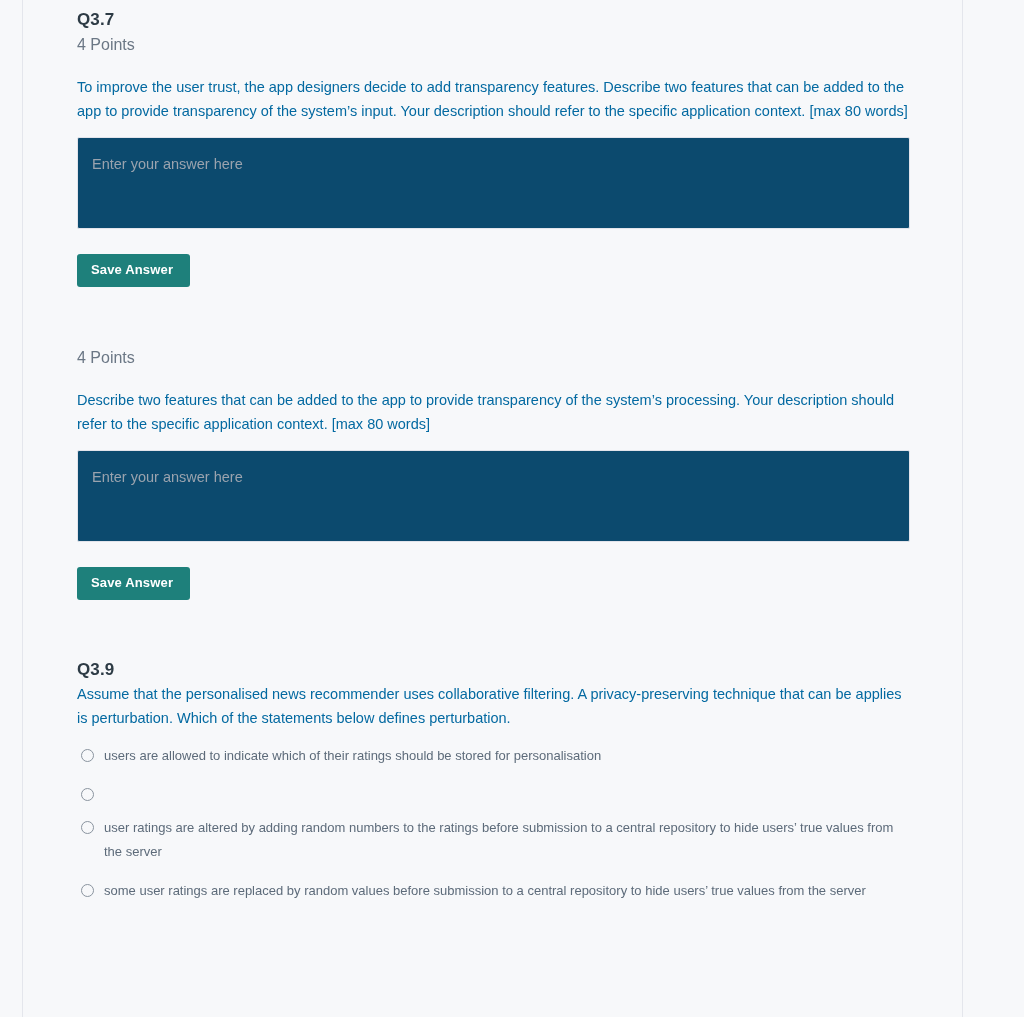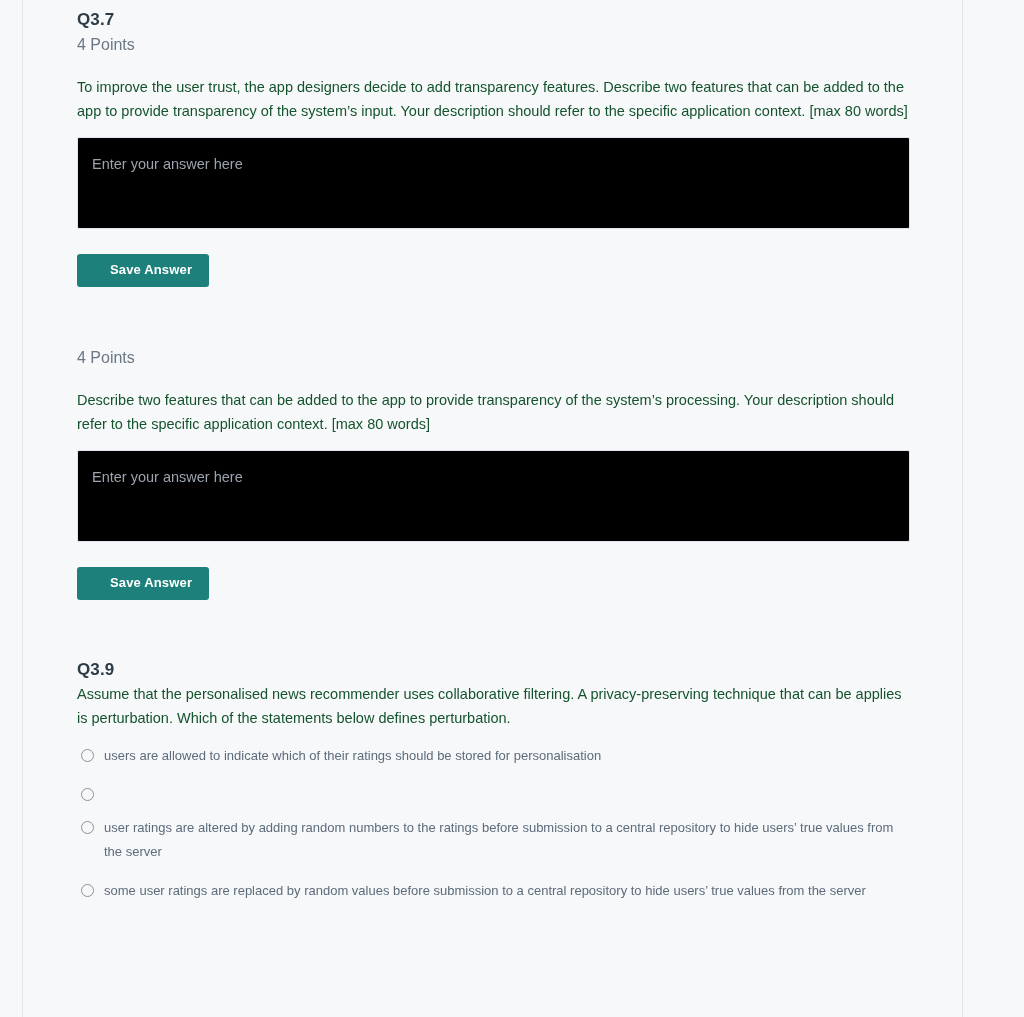--- a/index.html
+++ b/index.html
@@ -53,28 +53,28 @@
   }
   .q-points {
     font-size: 16px;
     color: #6b7785;
     line-height: 25px;
     margin: 0 0 18px 0;
     font-weight: normal;
   }
   .q-text {
     font-size: 14.5px;
-    color: #14532d;
+    color: #0369a1;
     line-height: 24px;
     margin: 0 0 14px 0;
     max-width: 840px;
   }
 
   .answer-box {
-    background: #000000;
+    background: #0c4a6e;
     border: 1px solid #e2e4eb;
     border-radius: 2px;
     height: 92px;
     box-sizing: border-box;
     padding: 16px 14px;
     font-size: 14.5px;
     color: #9aa3ae;
     line-height: 20px;
     width: 833px;
     cursor: text;
@@ -84,21 +84,21 @@
   .save-btn {
     display: inline-block;
     margin-top: 25px;
     background: #1e807b;
     color: #ffffff;
     font-size: 13px;
     font-weight: bold;
     letter-spacing: .15px;
     border: none;
     border-radius: 3px;
-    padding: 9px 17px 10px 33px;
+    padding: 9px 17px 10px 14px;
     cursor: pointer;
     font-family: "Liberation Sans", sans-serif;
     line-height: 14px;
   }
 
   .options { margin-top: 14px; }
   .option {
     display: flex;
     align-items: flex-start;
     margin-bottom: 15px;

